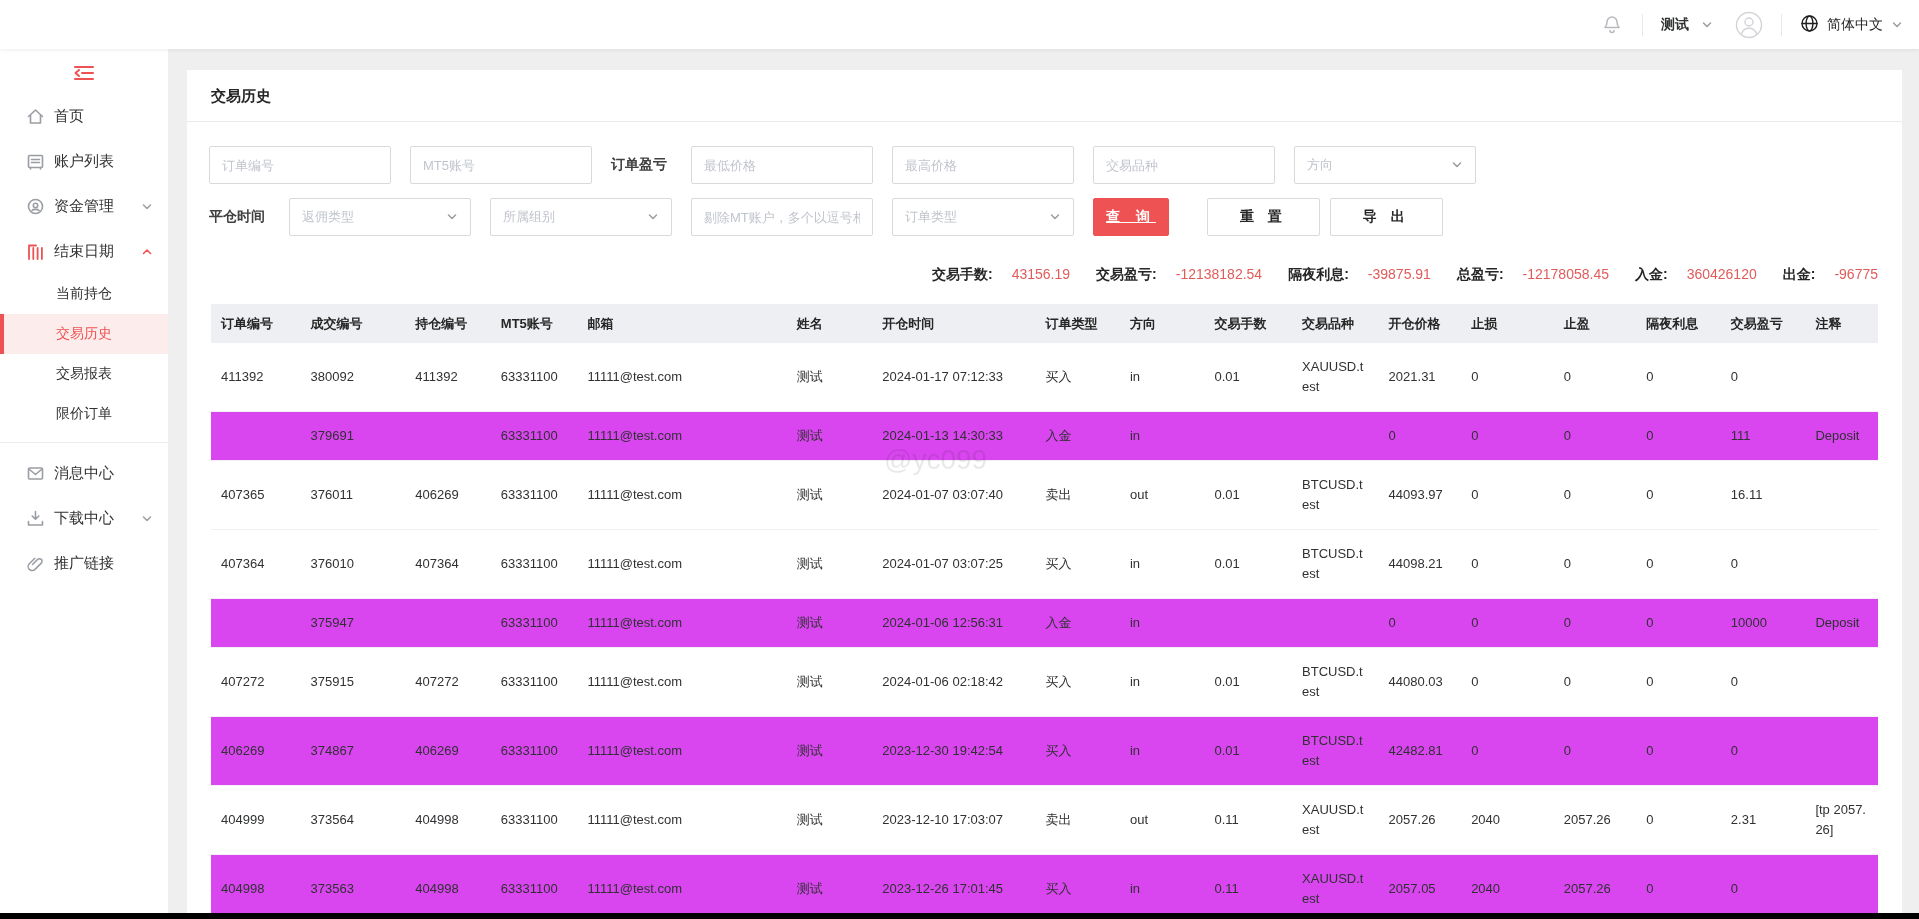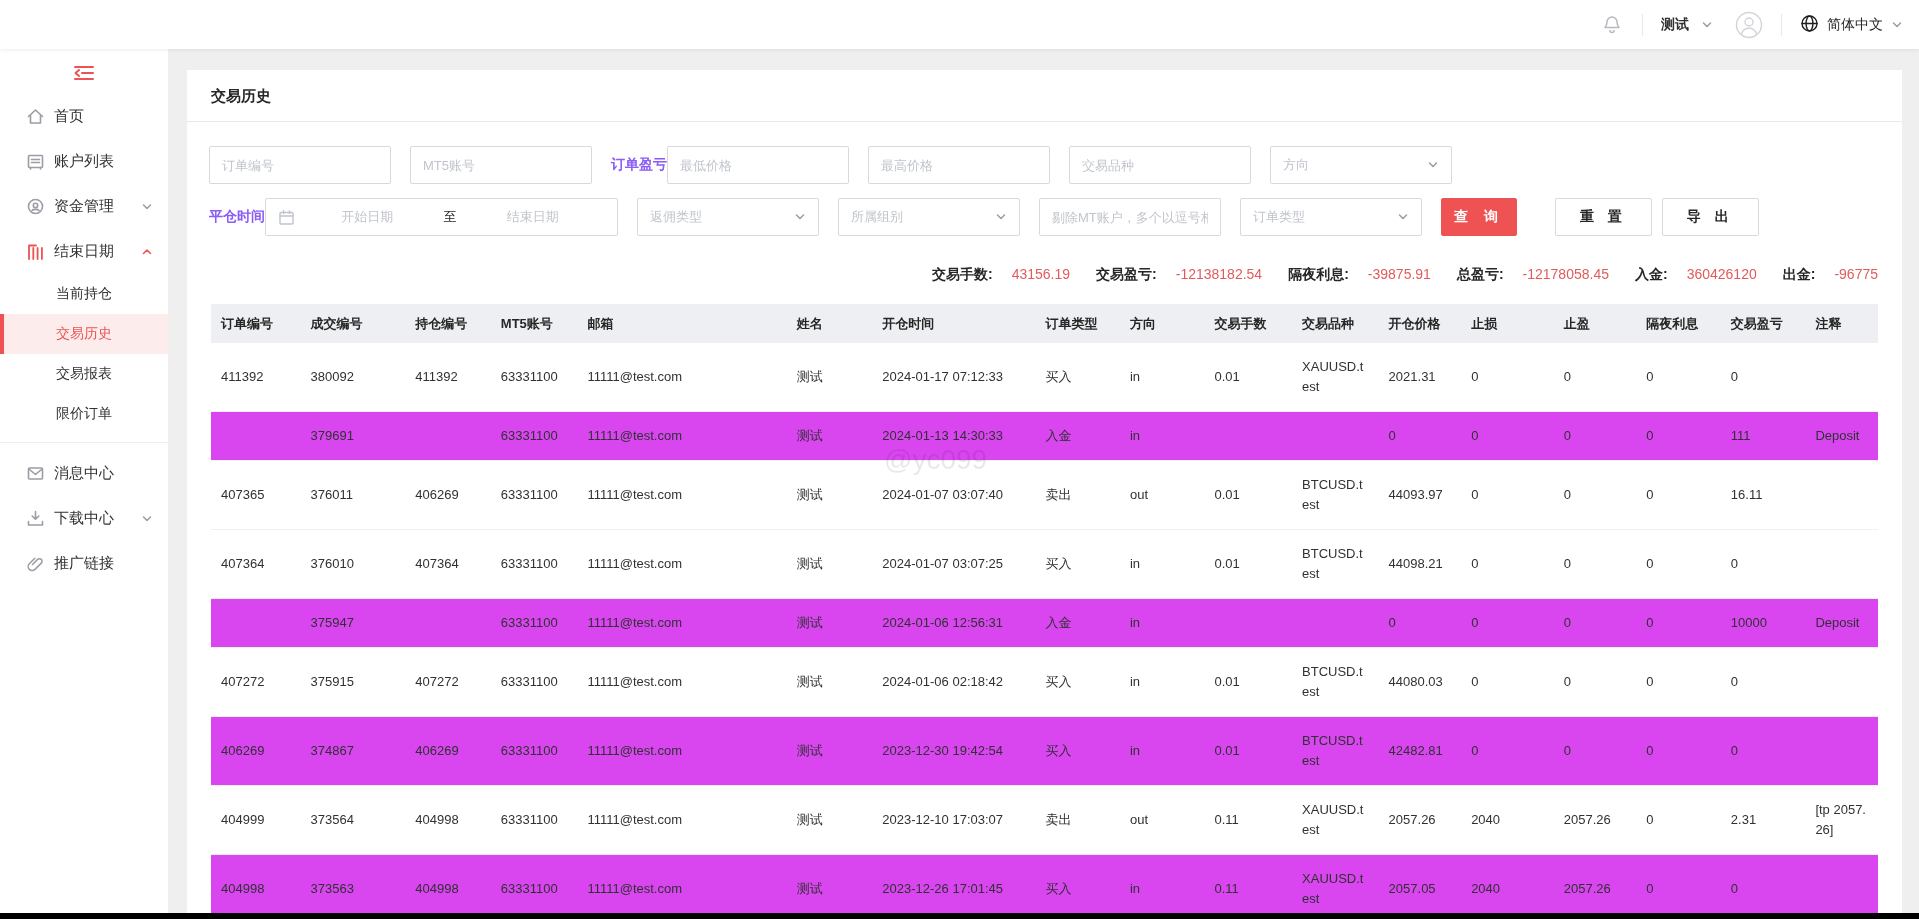--- a/index.html
+++ b/index.html
@@ -59,21 +59,21 @@
   .card { margin: 21px 17px 0 19px; background: #fff; min-height: 920px; }
   .card-title {
     height: 52px; line-height: 52px; padding-left: 24px;
     font-size: 15px; font-weight: 700; color: #262626;
     border-bottom: 1px solid #e9e9e9;
   }
 
   
   .filters { padding: 24px 24px 0 22px; }
   .frow { display: flex; align-items: center; margin-bottom: 14px; }
-  .f-label { font-size: 14px; font-weight: 700; color: #8b5cf6; margin-right: 0; white-space: nowrap; }
+  .f-label { font-size: 14px; font-weight: 700; color: #404040; margin-right: 24px; white-space: nowrap; }
   .f-input {
     width: 182px; height: 38px; border: 1px solid #d9d9d9; border-radius: 2px;
     background: #fff; margin-right: 19px; padding: 0 12px; font-size: 13px;
     color: #606266; font-family: inherit; outline: none;
   }
   .f-input::placeholder { color: #c0c4cc; }
   .f-select {
     width: 182px; height: 38px; border: 1px solid #d9d9d9; border-radius: 2px;
     background: #fff; margin-right: 19px; padding: 0 12px; font-size: 13px;
     color: #c0c4cc; display: flex; align-items: center; justify-content: space-between;
@@ -82,24 +82,24 @@
   .f-range {
     width: 353px; height: 38px; border: 1px solid #d9d9d9; border-radius: 2px;
     background: #fff; margin-right: 19px; padding: 0 12px; font-size: 13px;
     display: flex; align-items: center; cursor: pointer;
   }
   .f-range .ph { color: #c0c4cc; flex: 1; text-align: center; }
   .f-range .sep { color: #262626; padding: 0 4px; }
   .f-range .cal { display: flex; }
   .f-btn {
     height: 38px; border-radius: 2px; font-size: 14px; font-weight: 700;
-    font-family: inherit; cursor: pointer; letter-spacing: 5px; padding: 0 24px;
+    font-family: inherit; cursor: pointer; letter-spacing: 5px; padding: 0 32px;
     background: #fff; border: 1px solid #d9d9d9; color: #262626;
   }
-  .f-btn.primary { background: var(--accent); border-color: var(--accent); color: #fff; margin-right: 28px; letter-spacing: 6px; padding: 8px 12px; }
+  .f-btn.primary { background: var(--accent); border-color: var(--accent); color: #fff; margin-right: 28px; letter-spacing: 6px; padding: 8px 12px; text-decoration: underline; }
   .f-btn + .f-btn { margin-left: 10px; }
 
   
   .summary {
     display: flex; justify-content: flex-end; align-items: center;
     padding: 16px 24px 20px; font-size: 14px;
   }
   .sum-item { margin-left: 26px; white-space: nowrap; }
   .sum-item b { color: #262626; font-weight: 700; }
   .sum-item .val { color: var(--valred); margin-left: 19px; }
@@ -277,31 +277,20 @@
             <span>方向</span>
             <span style="display: flex;">
               <svg width="12" height="12" viewBox="0 0 12 12" fill="none" stroke="#9a9da3" stroke-width="1.5" stroke-linecap="round" stroke-linejoin="round">
                 <path d="M2.5 4 L6 7.5 L9.5 4"></path>
               </svg>
             </span>
           </div>
         </div>
         <div class="frow">
           <span class="f-label">平仓时间</span>
-          <div class="f-range">
-            <span class="cal">
-              <svg width="17" height="17" viewBox="0 0 17 17" fill="none" stroke="#c0c4cc" stroke-width="1.4" stroke-linecap="round" stroke-linejoin="round">
-                <rect x="2" y="3.5" width="13" height="11.5" rx="1"></rect>
-                <path d="M2 7 H15 M5.5 1.8 V4.5 M11.5 1.8 V4.5"></path>
-              </svg>
-            </span>
-            <span class="ph">开始日期</span>
-            <span class="sep">至</span>
-            <span class="ph">结束日期</span>
-          </div>
           <div class="f-select">
             <span>返佣类型</span>
             <span style="display: flex;">
               <svg width="12" height="12" viewBox="0 0 12 12" fill="none" stroke="#9a9da3" stroke-width="1.5" stroke-linecap="round" stroke-linejoin="round">
                 <path d="M2.5 4 L6 7.5 L9.5 4"></path>
               </svg>
             </span>
           </div>
           <div class="f-select">
             <span>所属组别</span>

